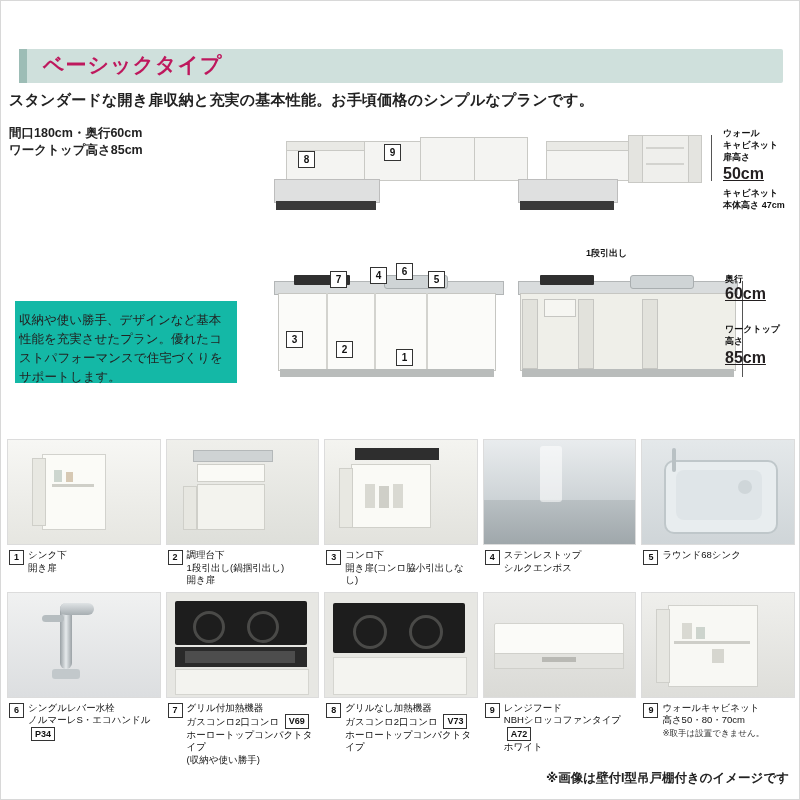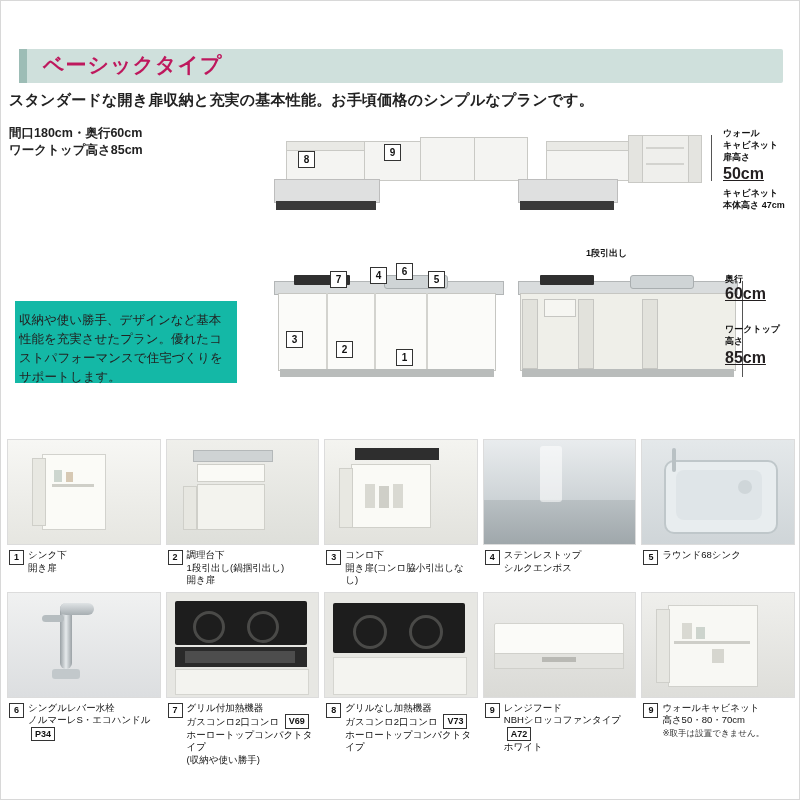--- a/index.html
+++ b/index.html
@@ -419,13 +419,14 @@
         <div class="cap-text">
           <div>ウォールキャビネット</div>
           <div>高さ50・80・70cm</div>
           <div class="small-note">※取手は設置できません。</div>
         </div>
       </div>
     </div>
 
   </div>
 
+  <div class="footer-note">※画像は壁付I型吊戸棚付きのイメージです</div>
 </div>
 
 </body></html>

